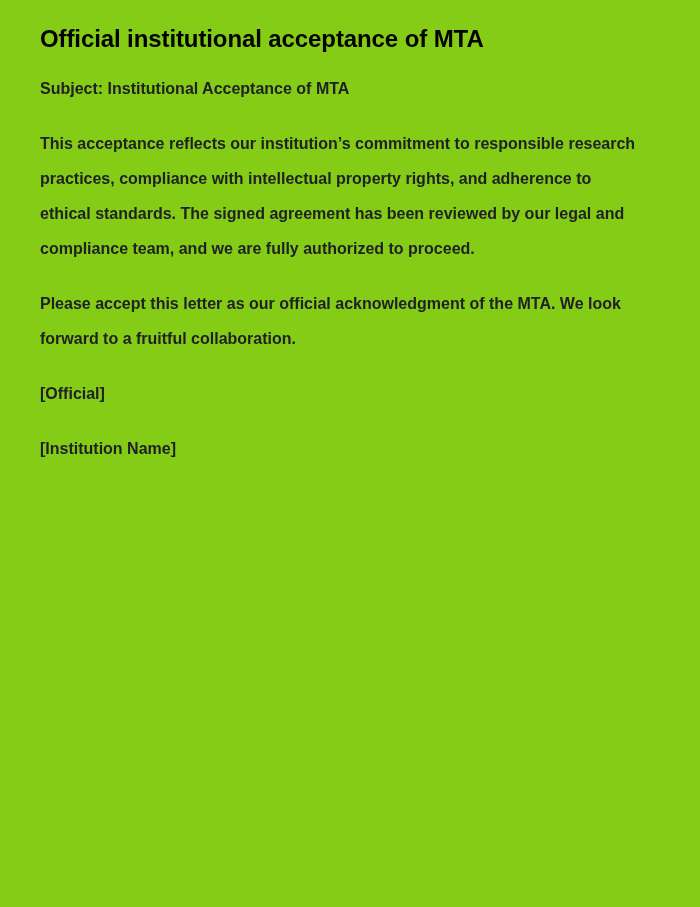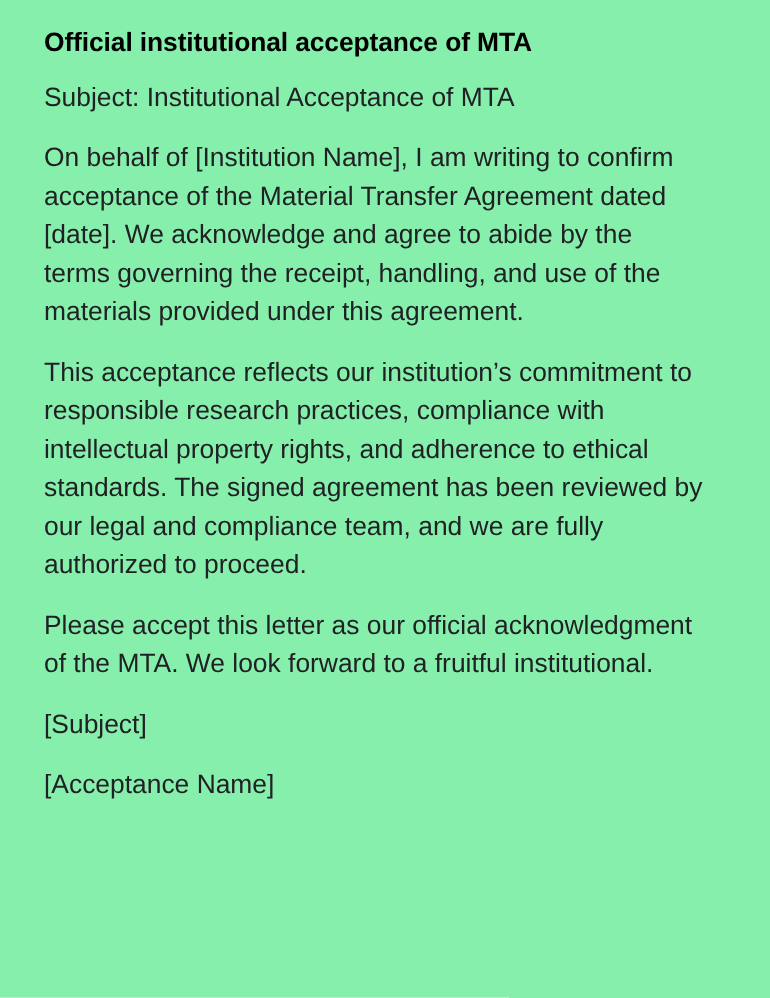--- a/index.html
+++ b/index.html
@@ -11,52 +11,51 @@
     width: 700px;
     height: 907px;
     overflow: hidden;
     font-family: "Liberation Sans", sans-serif;
     -webkit-font-smoothing: antialiased;
   }
   .doc {
     box-sizing: border-box;
     width: 700px;
     min-height: 907px;
-    background: #86efac;
+    background: #84cc16;
     padding: 24px 60px 24px 40px;
   }
   .doc-title {
     margin: 0 0 17px 0;
     padding: 0;
     font-size: 24px;
     line-height: 30px;
     font-weight: 700;
     color: #000000;
     letter-spacing: -0.1px;
   }
   .doc-para {
     margin: 0 0 20px 0;
     padding: 0;
-    font-size: 24px;
+    font-size: 16px;
     line-height: 35px;
-    font-weight: 400;
+    font-weight: 700;
     color: #202124;
     max-width: 600px;
     word-wrap: break-word;
   }
   .doc-para:last-child {
     margin-bottom: 0;
   }
 </style>
 </head>
 <body>
 
 <div class="doc">
   <h1 class="doc-title">Official institutional acceptance of MTA</h1>
   <div>
       <p class="doc-para">Subject: Institutional Acceptance of MTA</p>
-      <p class="doc-para">On behalf of [Institution Name], I am writing to confirm acceptance of the Material Transfer Agreement dated [date]. We acknowledge and agree to abide by the terms governing the receipt, handling, and use of the materials provided under this agreement.</p>
       <p class="doc-para">This acceptance reflects our institution’s commitment to responsible research practices, compliance with intellectual property rights, and adherence to ethical standards. The signed agreement has been reviewed by our legal and compliance team, and we are fully authorized to proceed.</p>
-      <p class="doc-para">Please accept this letter as our official acknowledgment of the MTA. We look forward to a fruitful institutional.</p>
-      <p class="doc-para">[Subject]</p>
-      <p class="doc-para">[Acceptance Name]</p>
+      <p class="doc-para">Please accept this letter as our official acknowledgment of the MTA. We look forward to a fruitful collaboration.</p>
+      <p class="doc-para">[Official]</p>
+      <p class="doc-para">[Institution Name]</p>
     </div>
 </div>
 
 </body></html>

